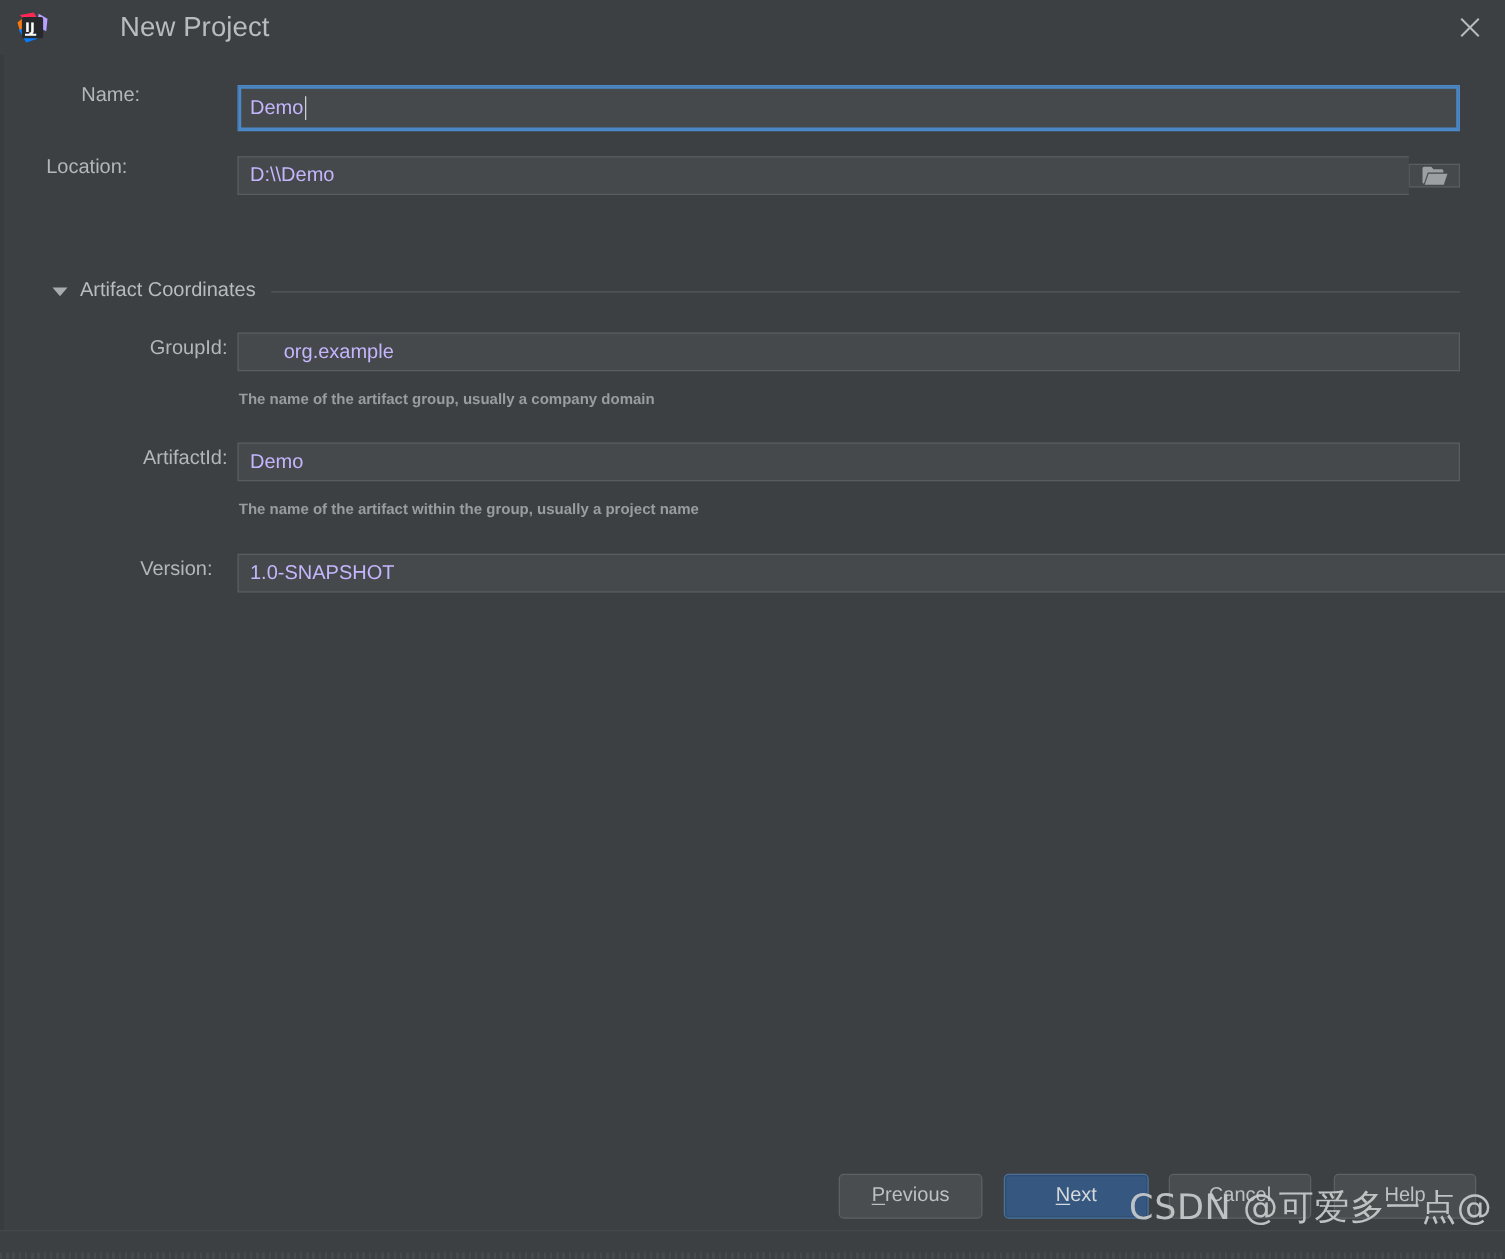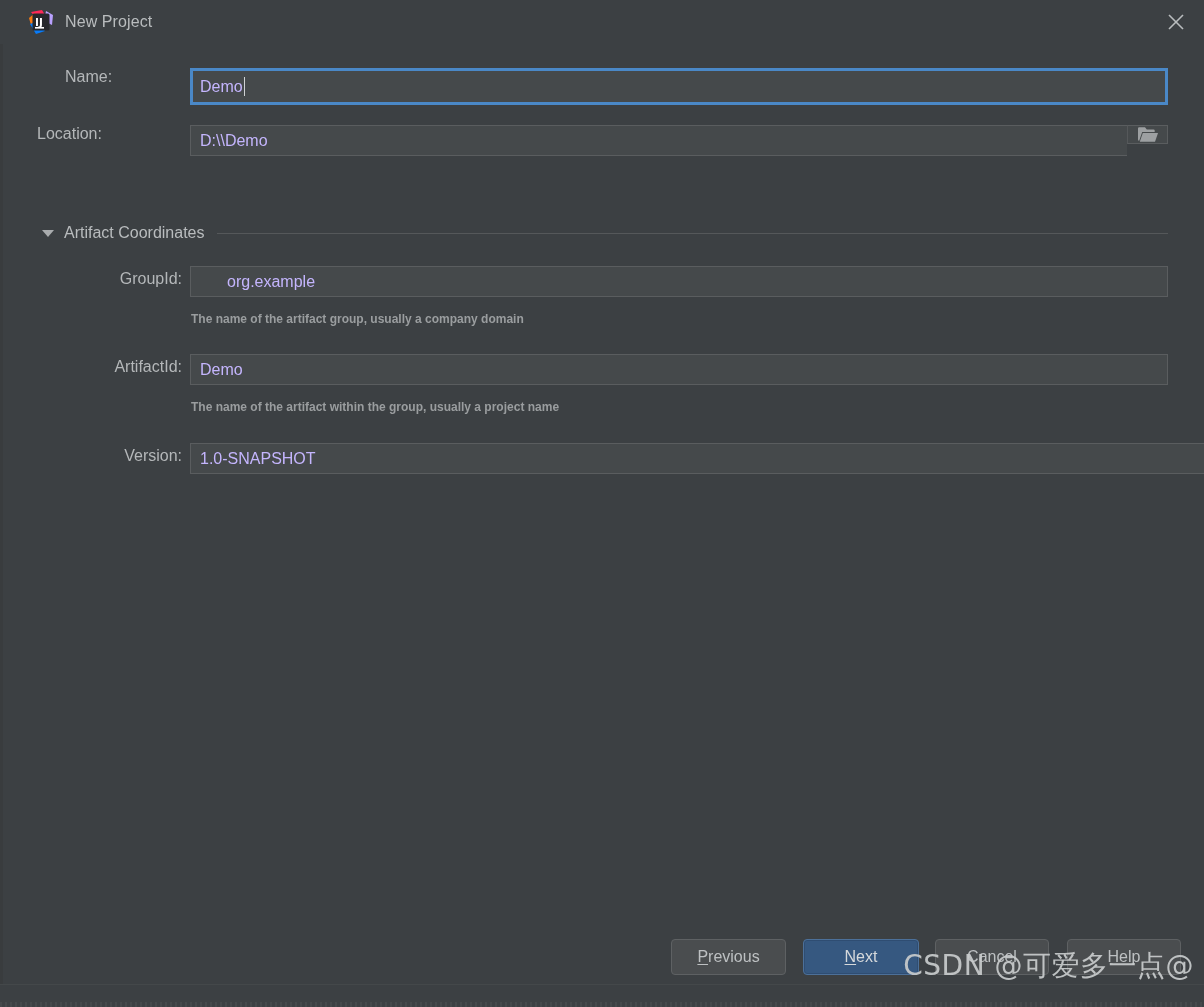--- a/index.html
+++ b/index.html
@@ -35,33 +35,34 @@
     background: #393c3e;
   }
 
   
   .titlebar {
     position: relative;
     height: 44px;
     flex: 0 0 44px;
     display: flex;
     align-items: center;
-    padding-left: 28px;
+    padding-left: 13px;
     background: #3c4043;
+    gap: 46px;
   }
   .app-logo {
     width: 26px;
     height: 26px;
     position: relative;
     flex: 0 0 26px;
     margin-right: 11px;
   }
   .app-logo svg { display: block; }
   .title-text {
-    font-size: 16px;
+    font-size: 22px;
     color: #b9bcbe;
     letter-spacing: 0.1px;
   }
   .close-btn {
     position: absolute;
     right: 0;
     top: 0;
     width: 56px;
     height: 44px;
     display: flex;
@@ -116,21 +117,21 @@
     display: inline-block;
     width: 1px;
     height: 19px;
     background: #cfd2d4;
     margin-left: 1px;
     vertical-align: middle;
   }
 
   .field-with-btn {
     display: flex;
-    align-items: flex-start;
+    align-items: center;
   }
   .browse-btn {
     box-sizing: border-box;
     width: 41px;
     background: #45494b;
     border: 1px solid #5a5d5f;
     border-left: 1px solid #55585a;
     display: flex;
     align-items: center;
     justify-content: center;
@@ -308,21 +309,21 @@
     <div class="hint" style="left:191px; top:268px;">The name of the artifact group, usually a company domain</div>
 
     <div class="row" style="left:32px; top:314px; width:150px;">
       <div class="lbl lbl-right" style="width:150px;">ArtifactId:</div>
     </div>
     <div class="field" style="position:absolute; left:190px; top:310px; width:978px;">
       <span class="val">Demo</span>
     </div>
     <div class="hint" style="left:191px; top:356px;">The name of the artifact within the group, usually a project name</div>
 
-    <div class="row" style="left:32px; top:403px; width:150px;justify-content:center;">
+    <div class="row" style="left:20px; top:403px; width:150px;justify-content:center;">
       <div class="lbl lbl-right" style="width:150px;">Version:</div>
     </div>
     <div class="field" style="position:absolute; left:190px; top:399px; width:1068px;">
       <span class="val">1.0-SNAPSHOT</span>
     </div>
 
   </div>
 
   <div class="footer">
     <div class="btn" style="left:671px; top:16px; width:115px;">

